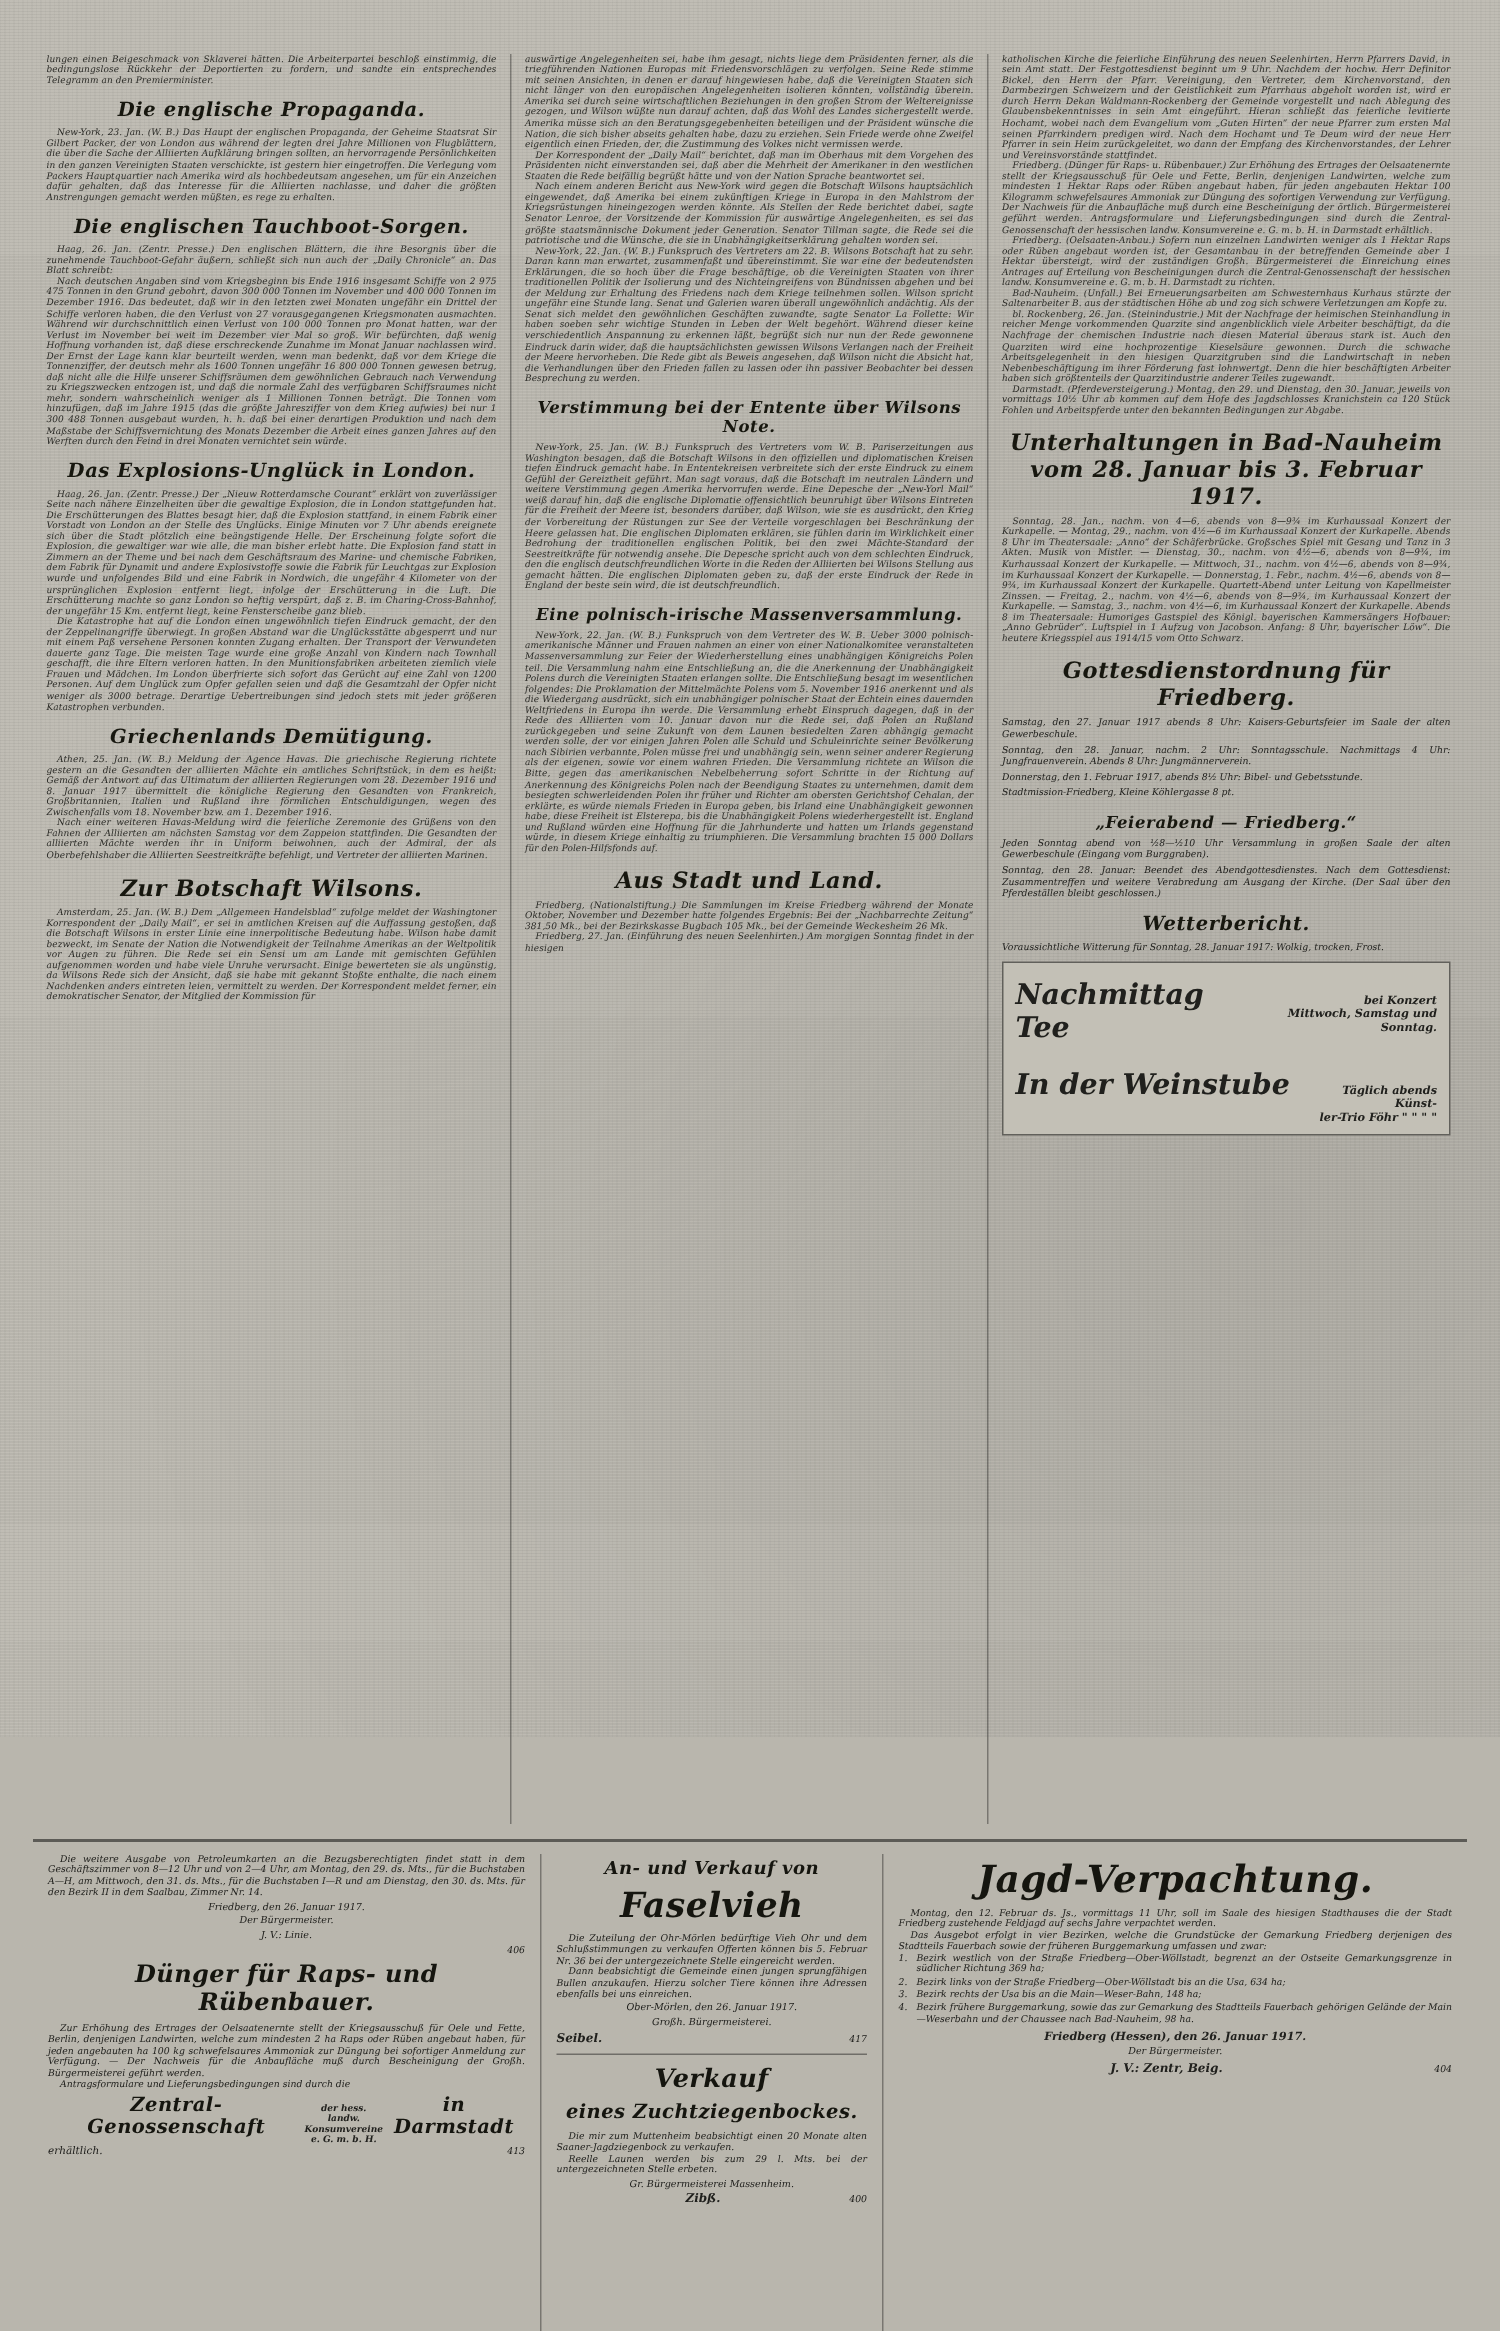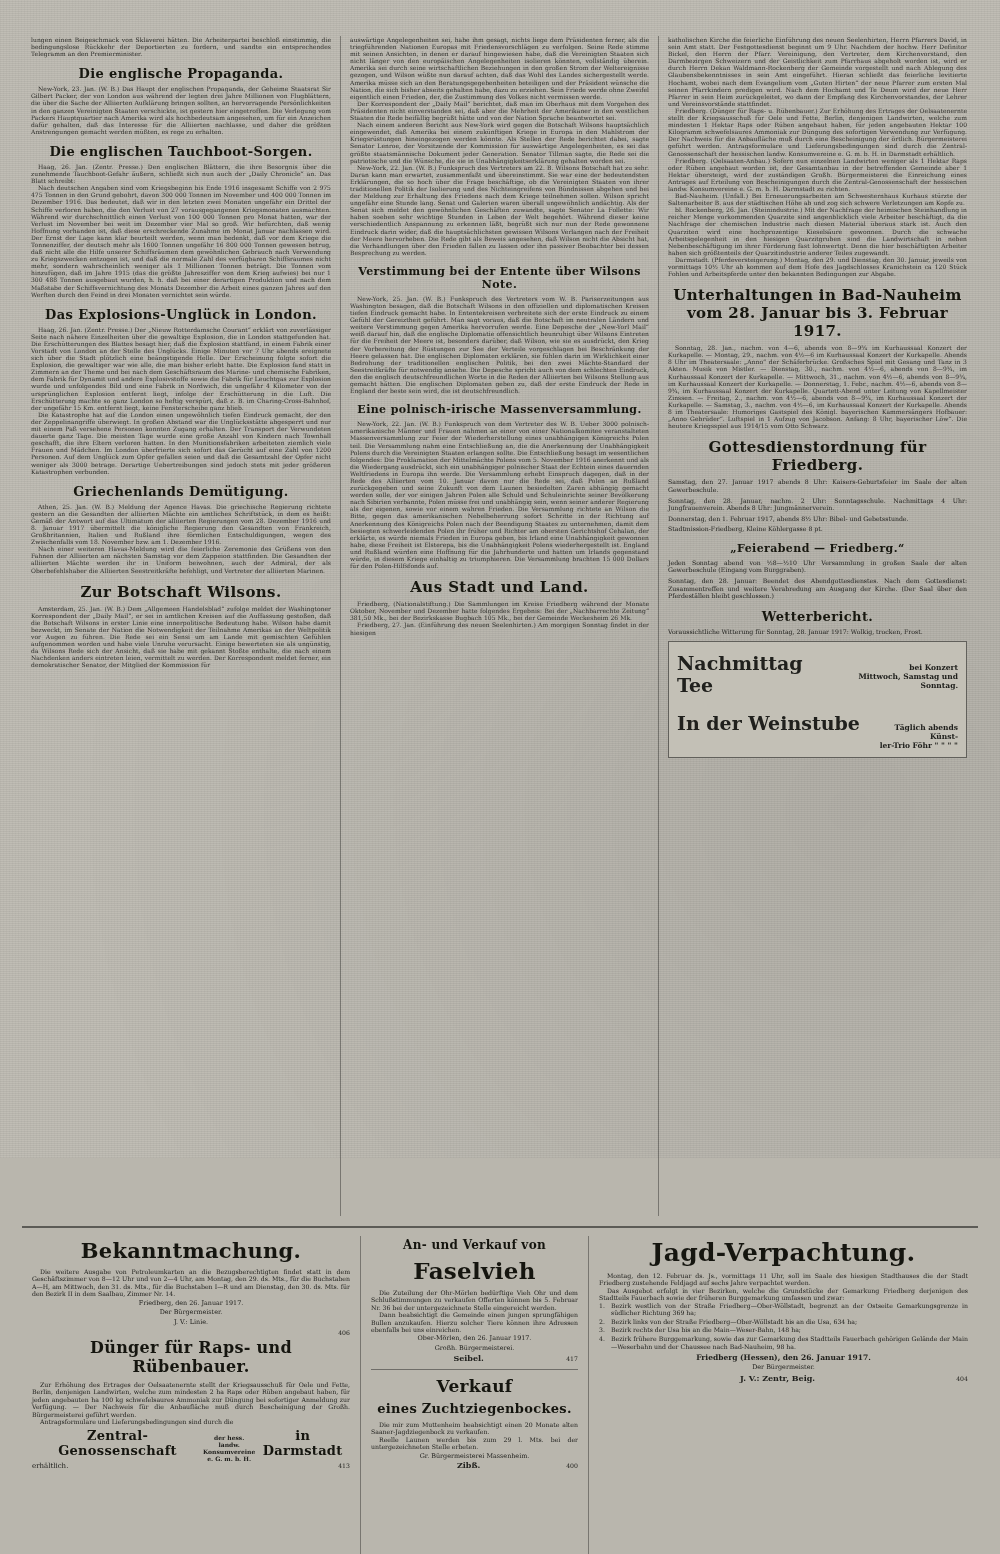--- a/index.html
+++ b/index.html
@@ -12,20 +12,21 @@
   }
   .page{
     position:relative;
     width:1000px;height:1158px;
     background:#bdbab1;
     background-image:
       repeating-linear-gradient(0deg, rgba(0,0,0,0.035) 0px, rgba(0,0,0,0.035) 1px, rgba(255,255,255,0.03) 1px, rgba(255,255,255,0.03) 2px),
       repeating-linear-gradient(90deg, rgba(0,0,0,0.02) 0px, rgba(0,0,0,0.02) 1px, rgba(255,255,255,0.02) 1px, rgba(255,255,255,0.02) 3px);
     box-sizing:border-box;
     padding:36px 22px 18px 22px;
+    font-style:italic;
   }
   .paper-noise{
     position:absolute;inset:0;
     pointer-events:none;
     background:
       radial-gradient(ellipse at 20% 10%, rgba(255,255,255,0.18), transparent 60%),
       radial-gradient(ellipse at 85% 70%, rgba(0,0,0,0.07), transparent 65%);
     mix-blend-mode:multiply;
   }
   .cols{
@@ -182,21 +183,20 @@
             <div>ler-Trio Föhr " " " "</div>
           </div>
         </div>
       </div>
     </div>
   </div>
 
   <div class="botsec">
 
     <div class="bcol b1">
-      <div class="ad-h">Bekanntmachung.</div>
       <p class="ad-b">Die weitere Ausgabe von Petroleumkarten an die Bezugsberechtigten findet statt in dem Geschäftszimmer von 8—12 Uhr und von 2—4 Uhr, am Montag, den 29. ds. Mts., für die Buchstaben A—H, am Mittwoch, den 31. ds. Mts., für die Buchstaben I—R und am Dienstag, den 30. ds. Mts. für den Bezirk II in dem Saalbau, Zimmer Nr. 14.</p>
       <p class="ad-c">Friedberg, den 26. Januar 1917.</p>
       <p class="ad-c">Der Bürgermeister.</p>
       <p class="ad-c">J. V.: Linie.</p>
       <p class="num">406</p>
       <div class="ad-h s">Dünger für Raps- und Rübenbauer.</div>
       <p class="ad-b">Zur Erhöhung des Ertrages der Oelsaatenernte stellt der Kriegsausschuß für Oele und Fette, Berlin, denjenigen Landwirten, welche zum mindesten 2 ha Raps oder Rüben angebaut haben, für jeden angebauten ha 100 kg schwefelsaures Ammoniak zur Düngung bei sofortiger Anmeldung zur Verfügung. — Der Nachweis für die Anbaufläche muß durch Bescheinigung der Großh. Bürgermeisterei geführt werden.</p>
       <p class="ad-b">Antragsformulare und Lieferungsbedingungen sind durch die</p>
       <div class="hup-row" style="align-items:baseline;margin-top:3px;">
         <div class="ad-h xs" style="margin:0;">Zentral-Genossenschaft</div>
@@ -210,21 +210,21 @@
     </div>
 
     <div class="bcol b2">
       <div class="ad-h xs" style="font-size:12px;">An- und Verkauf von</div>
       <div class="ad-h" style="font-size:23px;margin-top:0;">Faselvieh</div>
       <p class="ad-b">Die Zuteilung der Ohr-Mörlen bedürftige Vieh Ohr und dem Schlußstimmungen zu verkaufen Offerten können bis 5. Februar Nr. 36 bei der untergezeichnete Stelle eingereicht werden.</p>
       <p class="ad-b">Dann beabsichtigt die Gemeinde einen jungen sprungfähigen Bullen anzukaufen. Hierzu solcher Tiere können ihre Adressen ebenfalls bei uns einreichen.</p>
       <p class="ad-c">Ober-Mörlen, den 26. Januar 1917.</p>
       <p class="ad-c">Großh. Bürgermeisterei.</p>
       <div style="display:flex;justify-content:space-between;align-items:baseline;">
-        <span style="font-size:8px;font-weight:bold;flex:1;text-align:center;">Seibel.</span>
+        <span style="font-size:8px;font-weight:bold;flex:1;text-align:left;">Seibel.</span>
         <span style="font-size:6.2px;">417</span>
       </div>
       <div class="rule"></div>
       <div class="ad-h" style="font-size:17px;">Verkauf</div>
       <div class="ad-h xs" style="font-size:13px;margin-top:0;">eines Zuchtziegenbockes.</div>
       <p class="ad-b">Die mir zum Muttenheim beabsichtigt einen 20 Monate alten Saaner-Jagdziegenbock zu verkaufen.</p>
       <p class="ad-b">Reelle Launen werden bis zum 29 l. Mts. bei der untergezeichneten Stelle erbeten.</p>
       <p class="ad-c">Gr. Bürgermeisterei Massenheim.</p>
       <div style="display:flex;justify-content:space-between;align-items:baseline;">
         <span style="font-size:8px;font-weight:bold;flex:1;text-align:center;">Zibß.</span>

